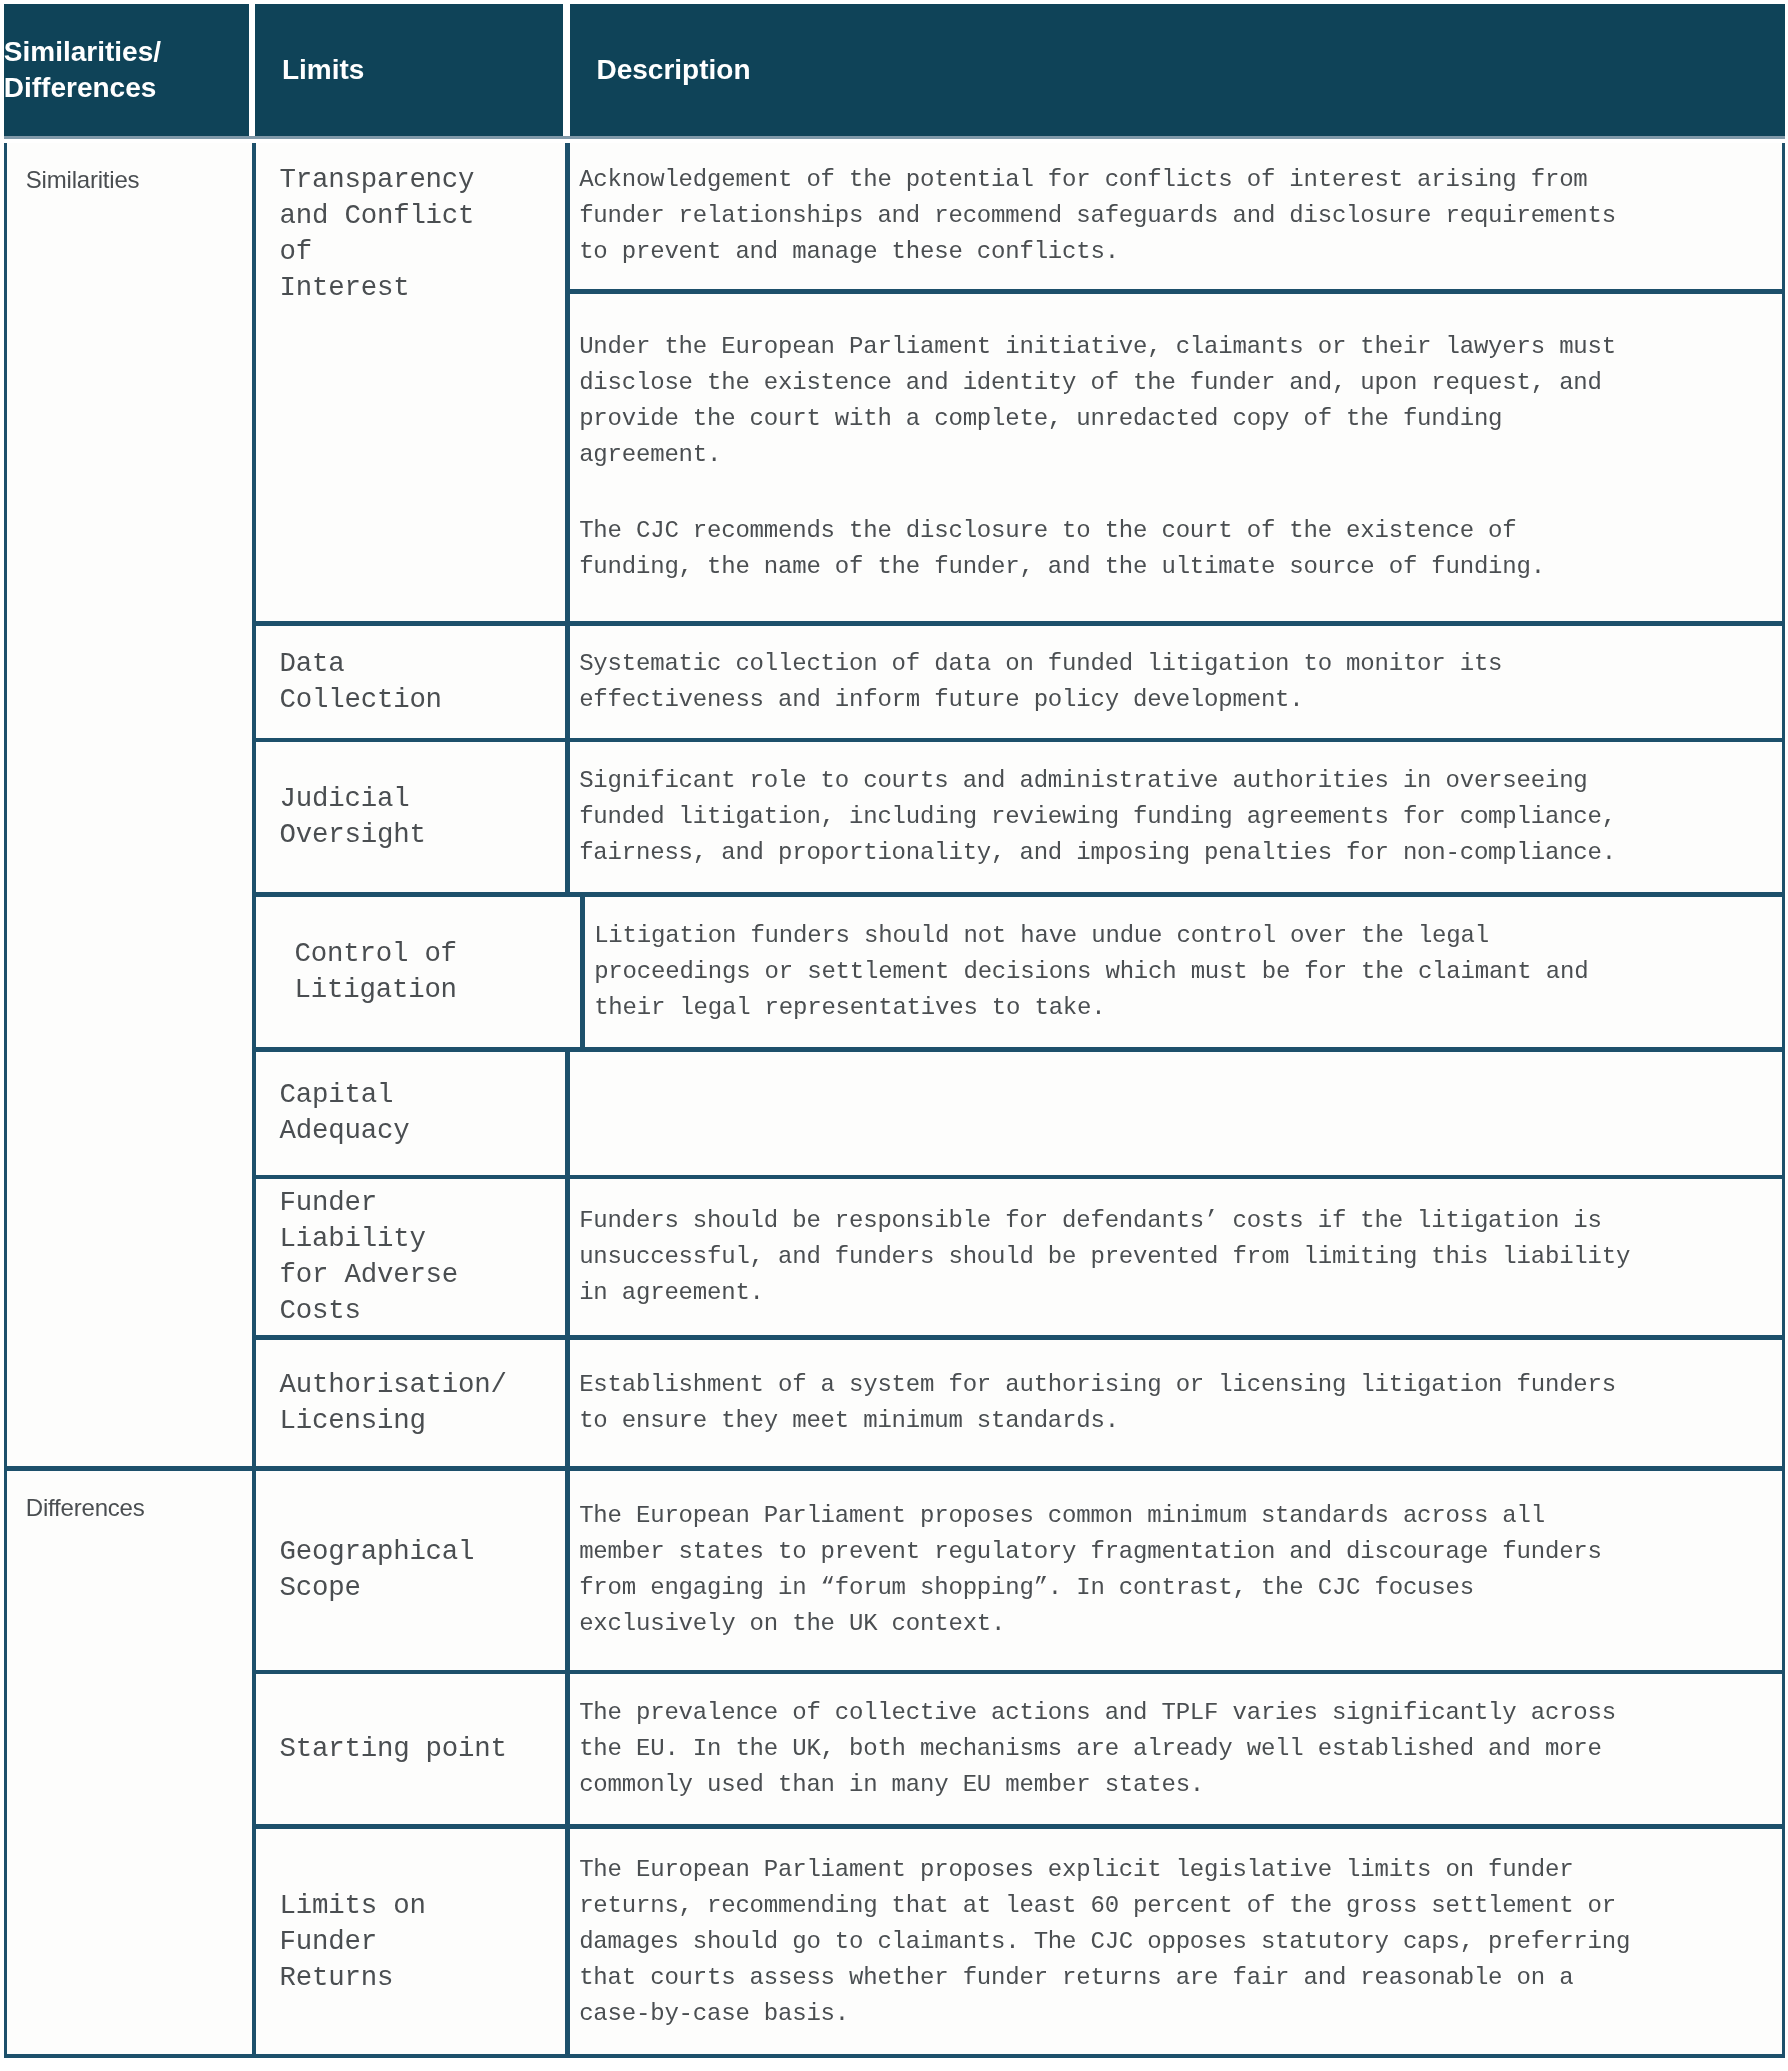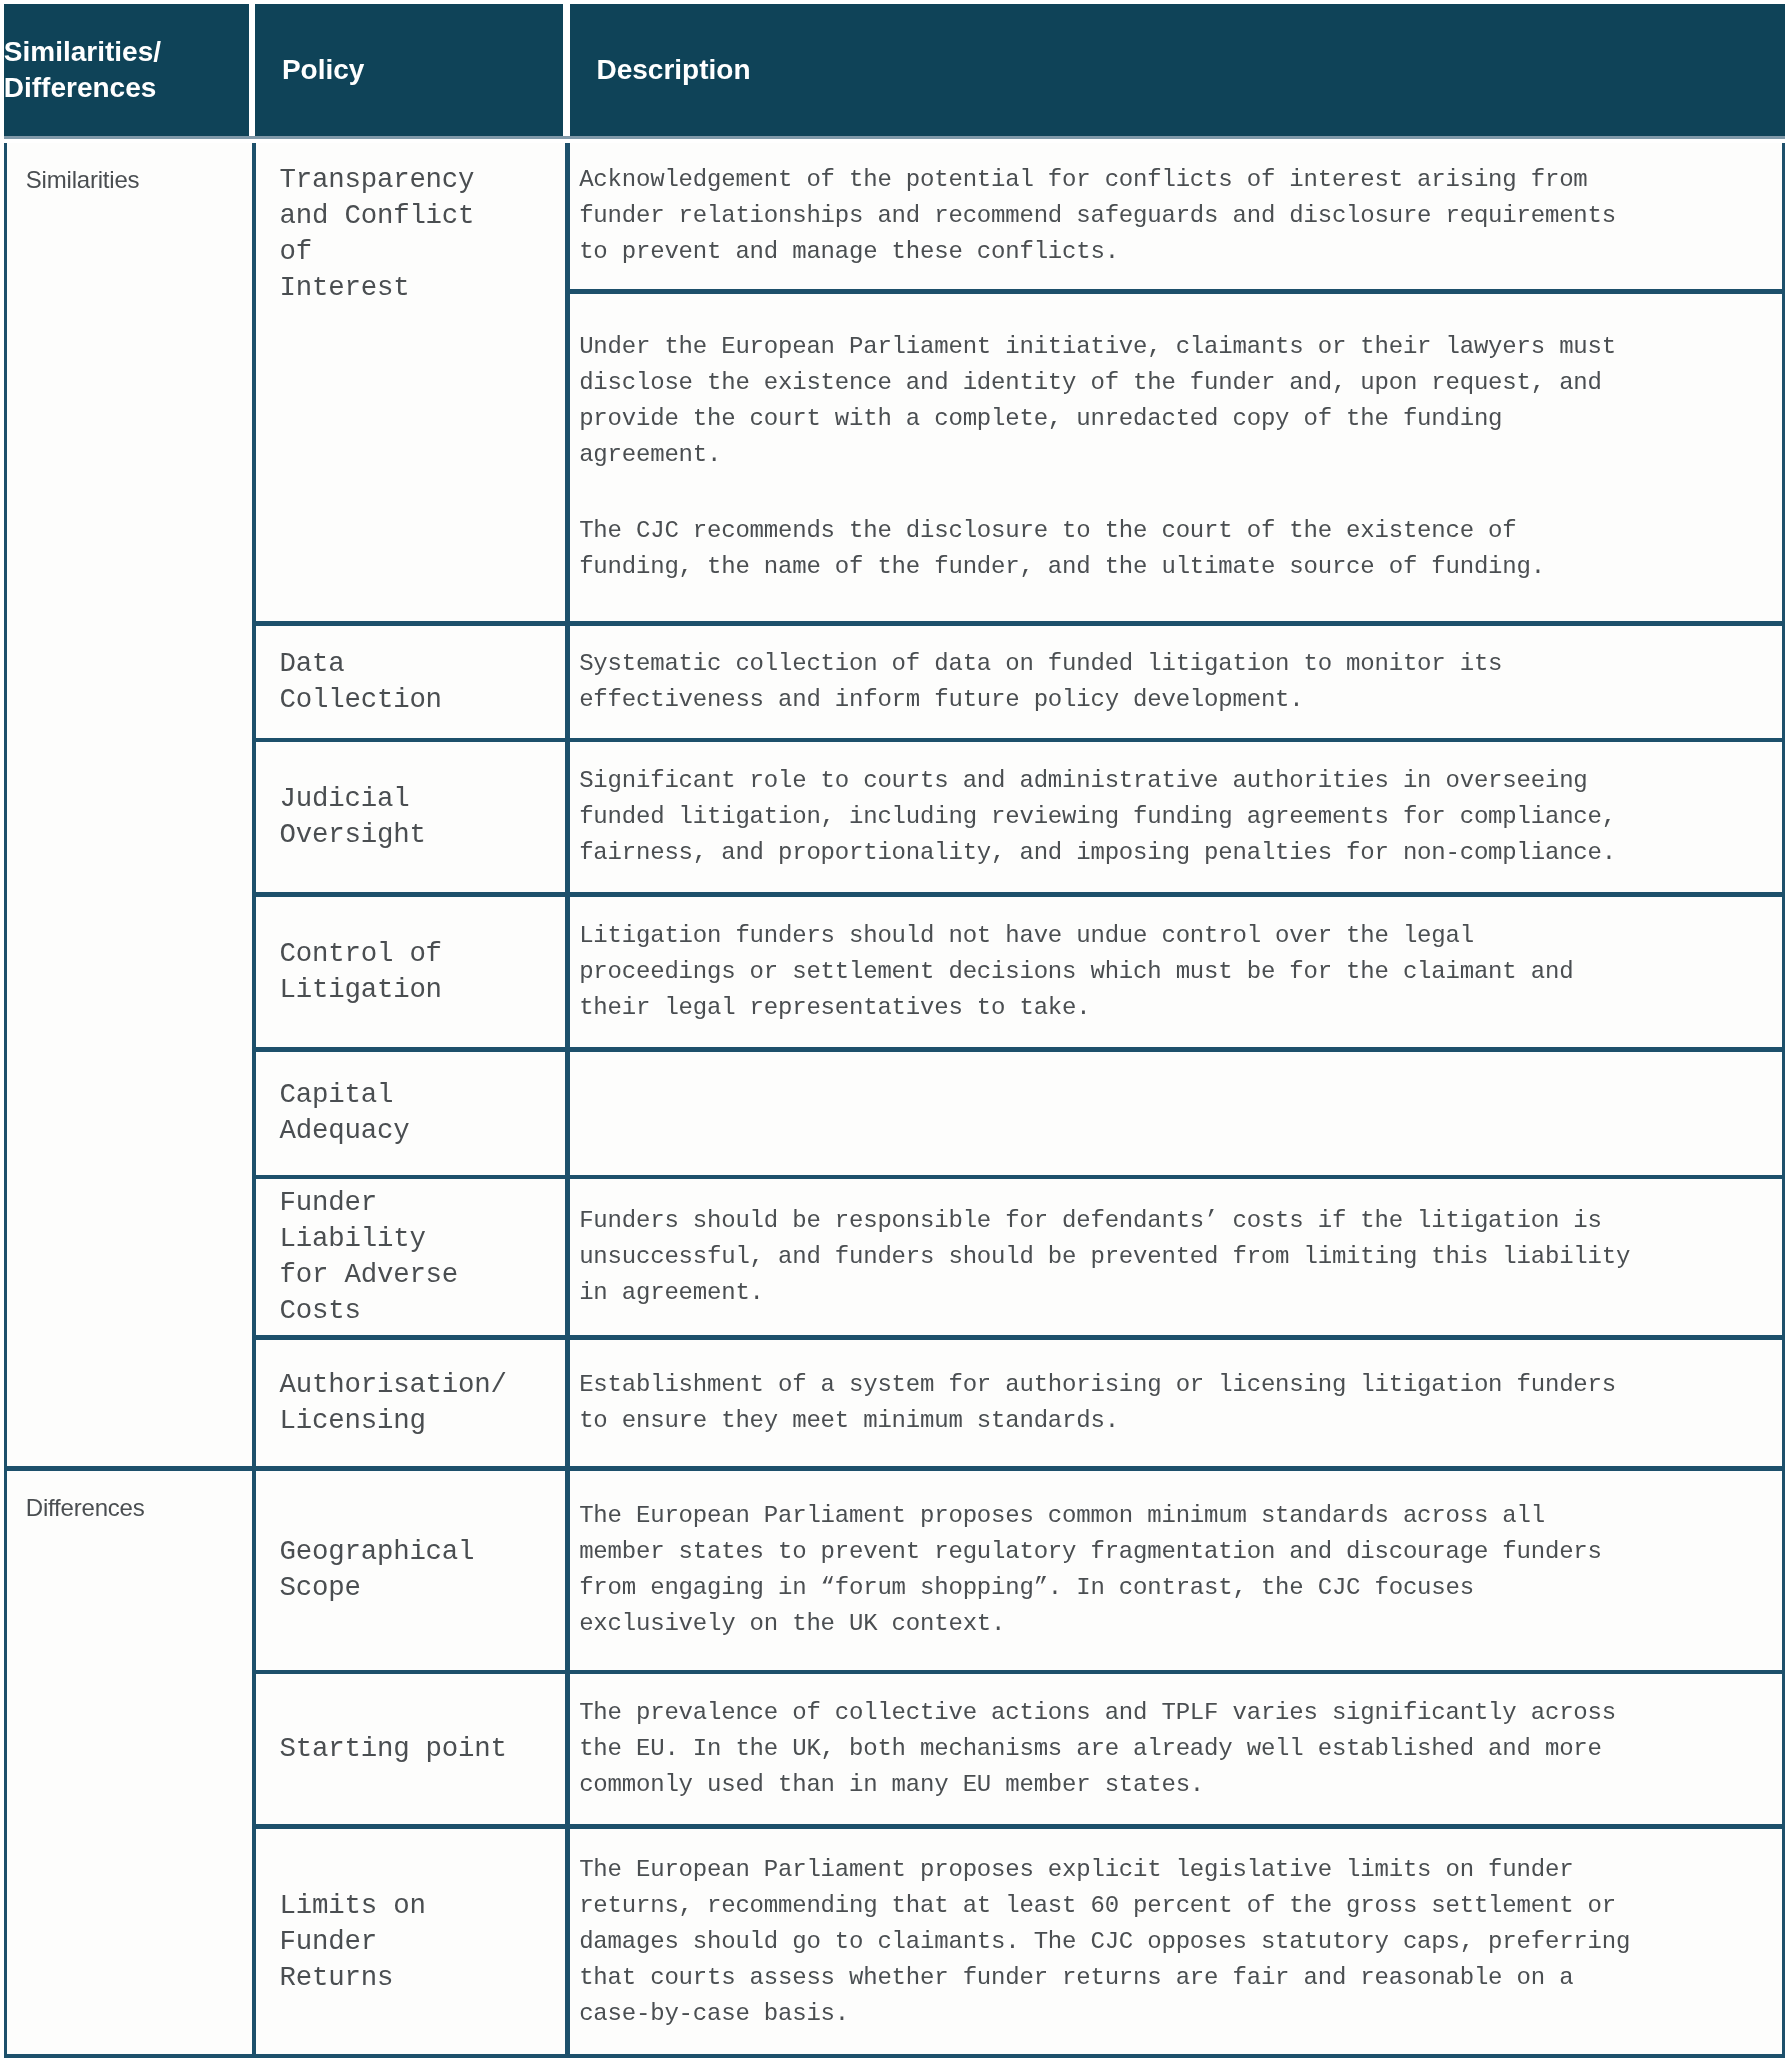--- a/index.html
+++ b/index.html
@@ -59,41 +59,41 @@
     background:#fdfdfc;
   }
   .dcell .para + .para{margin-top:40px;}
   .hline{height:4.7px;background:#1d506b;flex:0 0 auto;}
 
   
   .h-descA{min-height:144px;}
   .h-descB{min-height:327px;}
   .h-data{min-height:112px;}
   .h-judicial{min-height:150px;}
-  .h-control{min-height:150px;}
+  .h-control{min-height:150px;margin-left:15px;}
   .h-capital{min-height:123px;}
   .h-funder{min-height:156px;}
   .h-auth{min-height:126px;}
   .h-geo{min-height:199px;border-radius:19px;}
   .h-start{min-height:150px;}
   .h-limits{min-height:225px;}
 </style>
 </head>
 <body>
 
 <div class="table-wrap">
 
   <div class="header-row">
     <div class="hcell hc1">
       <span class="hlabel">Similarities/
 Differences</span>
     </div>
     <div class="hgap"></div>
     <div class="hcell hc2">
-      <span class="hlabel">Policy</span>
+      <span class="hlabel">Limits</span>
     </div>
     <div class="hgap"></div>
     <div class="hcell hc3">
       <span class="hlabel">Description</span>
     </div>
   </div>
   <div class="header-underline"></div>
   <div class="header-spacer"></div>
 
   <div class="tbody">

